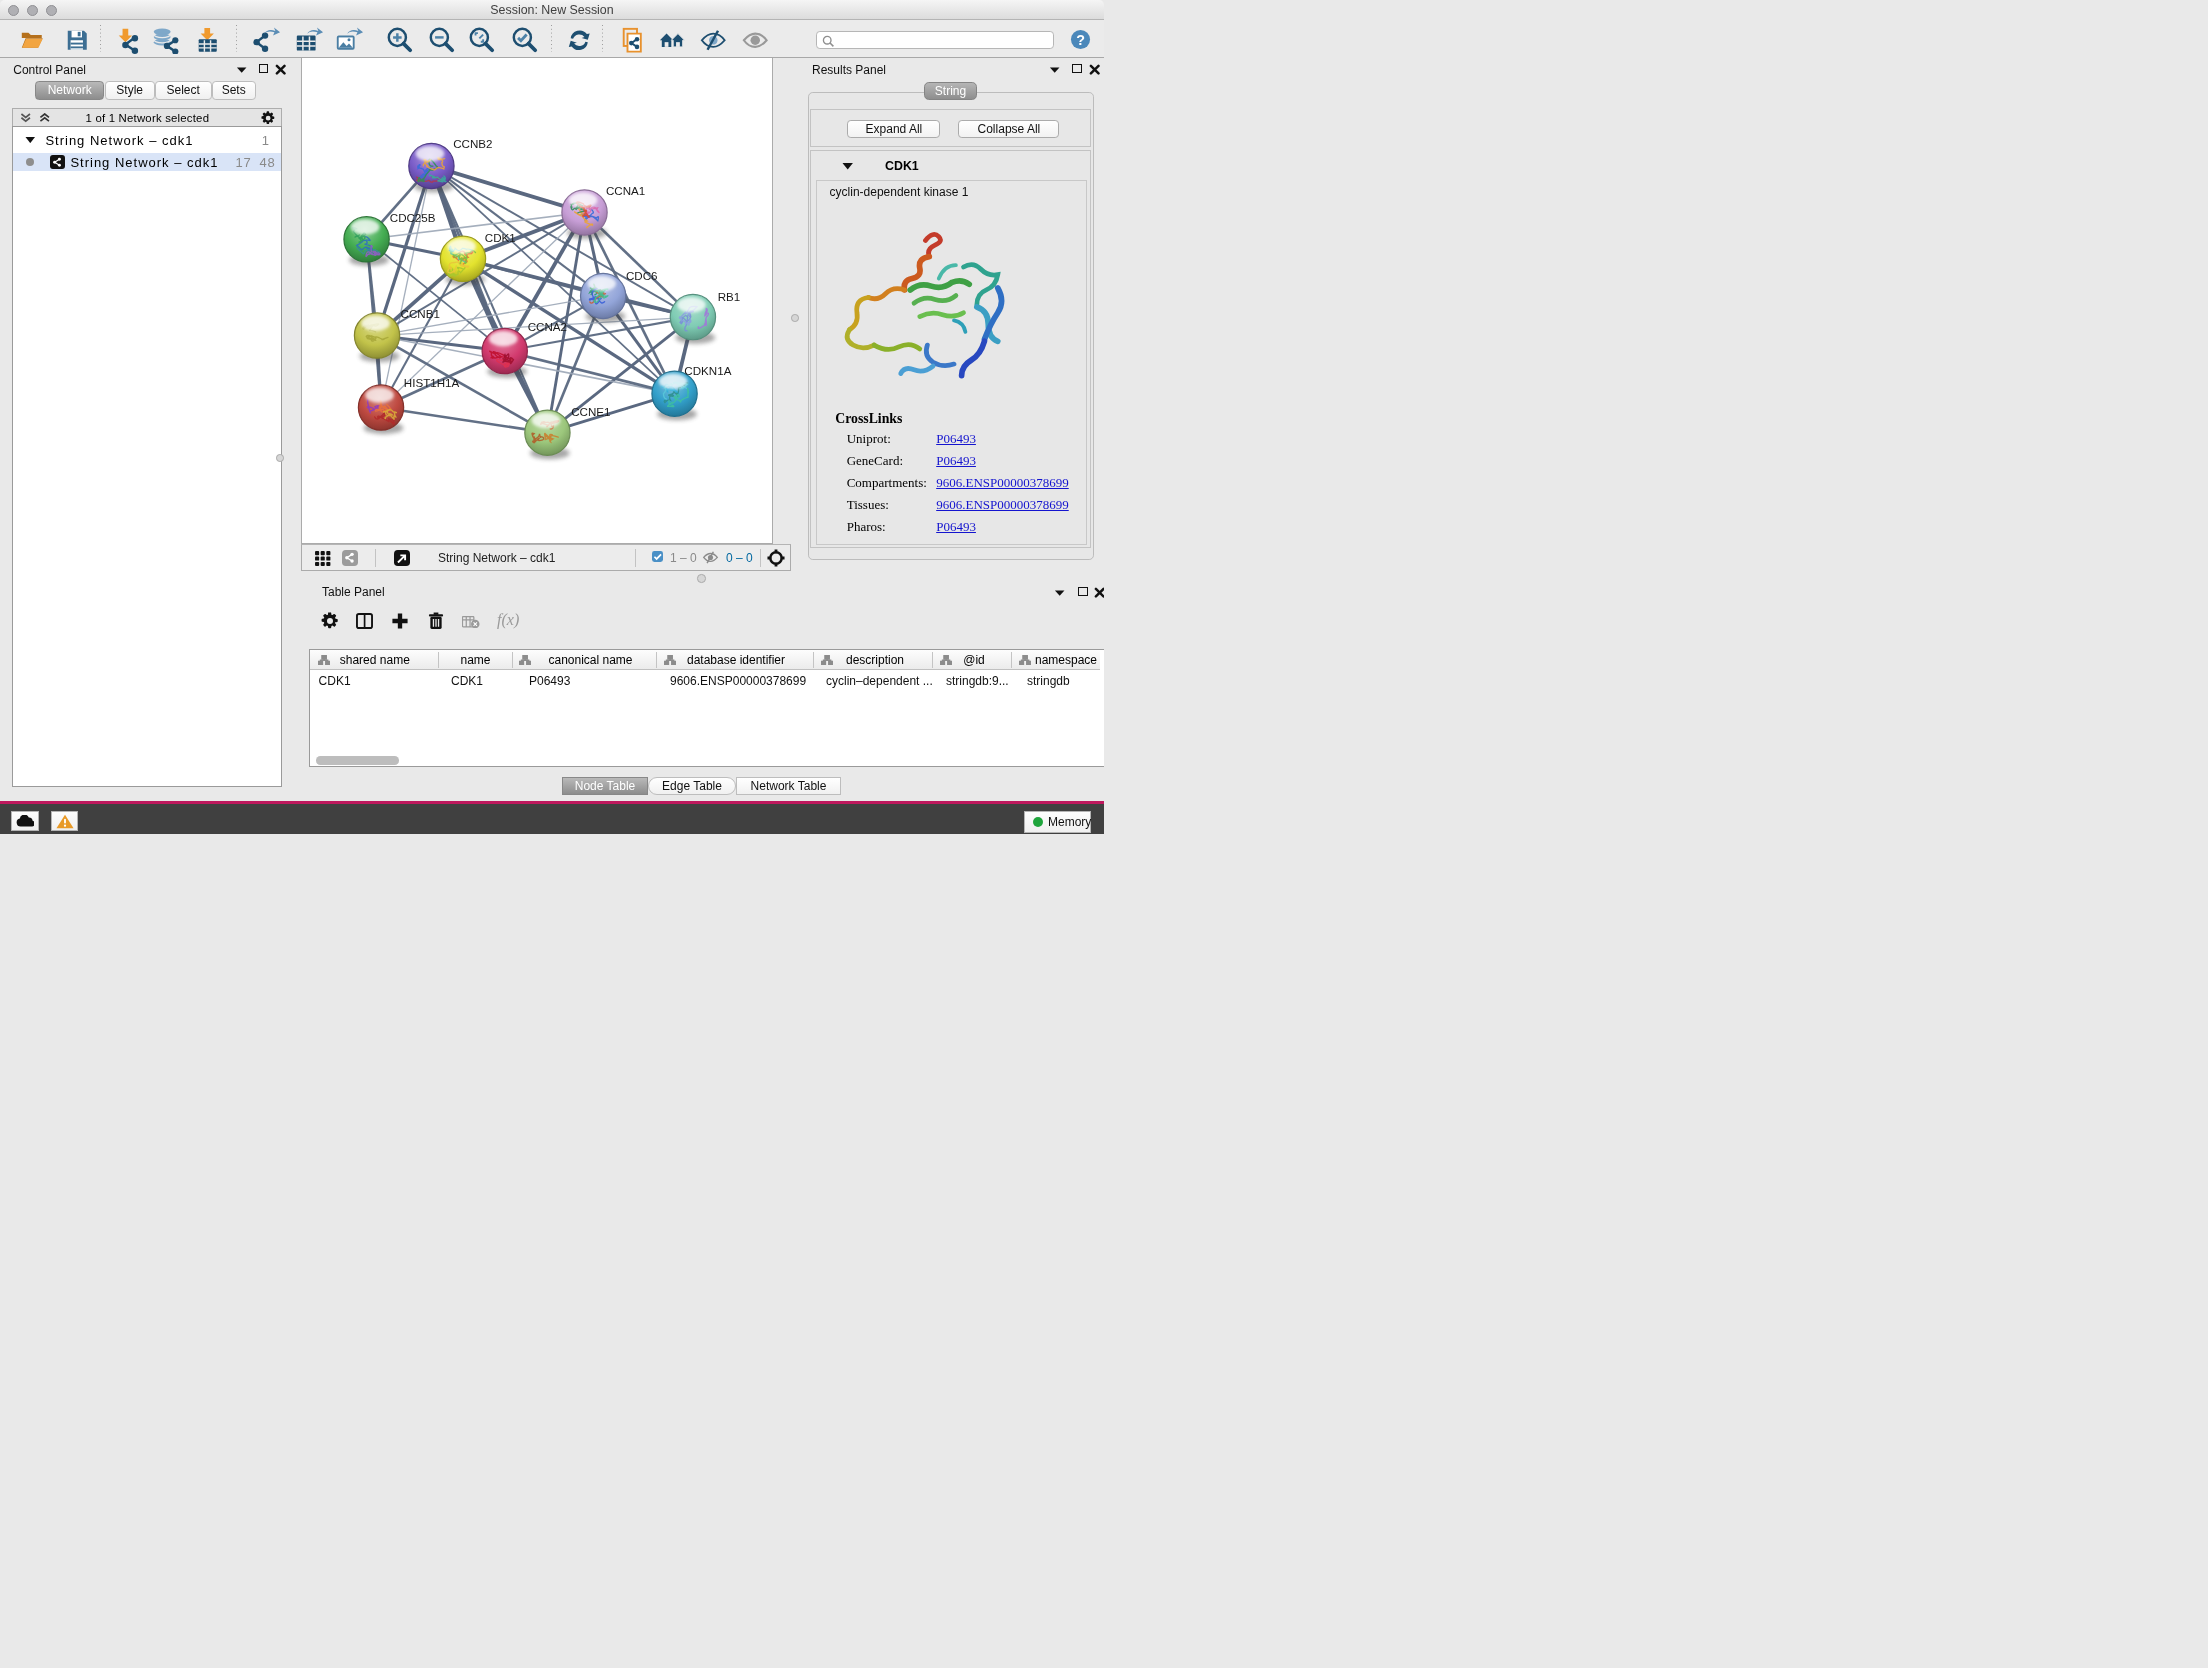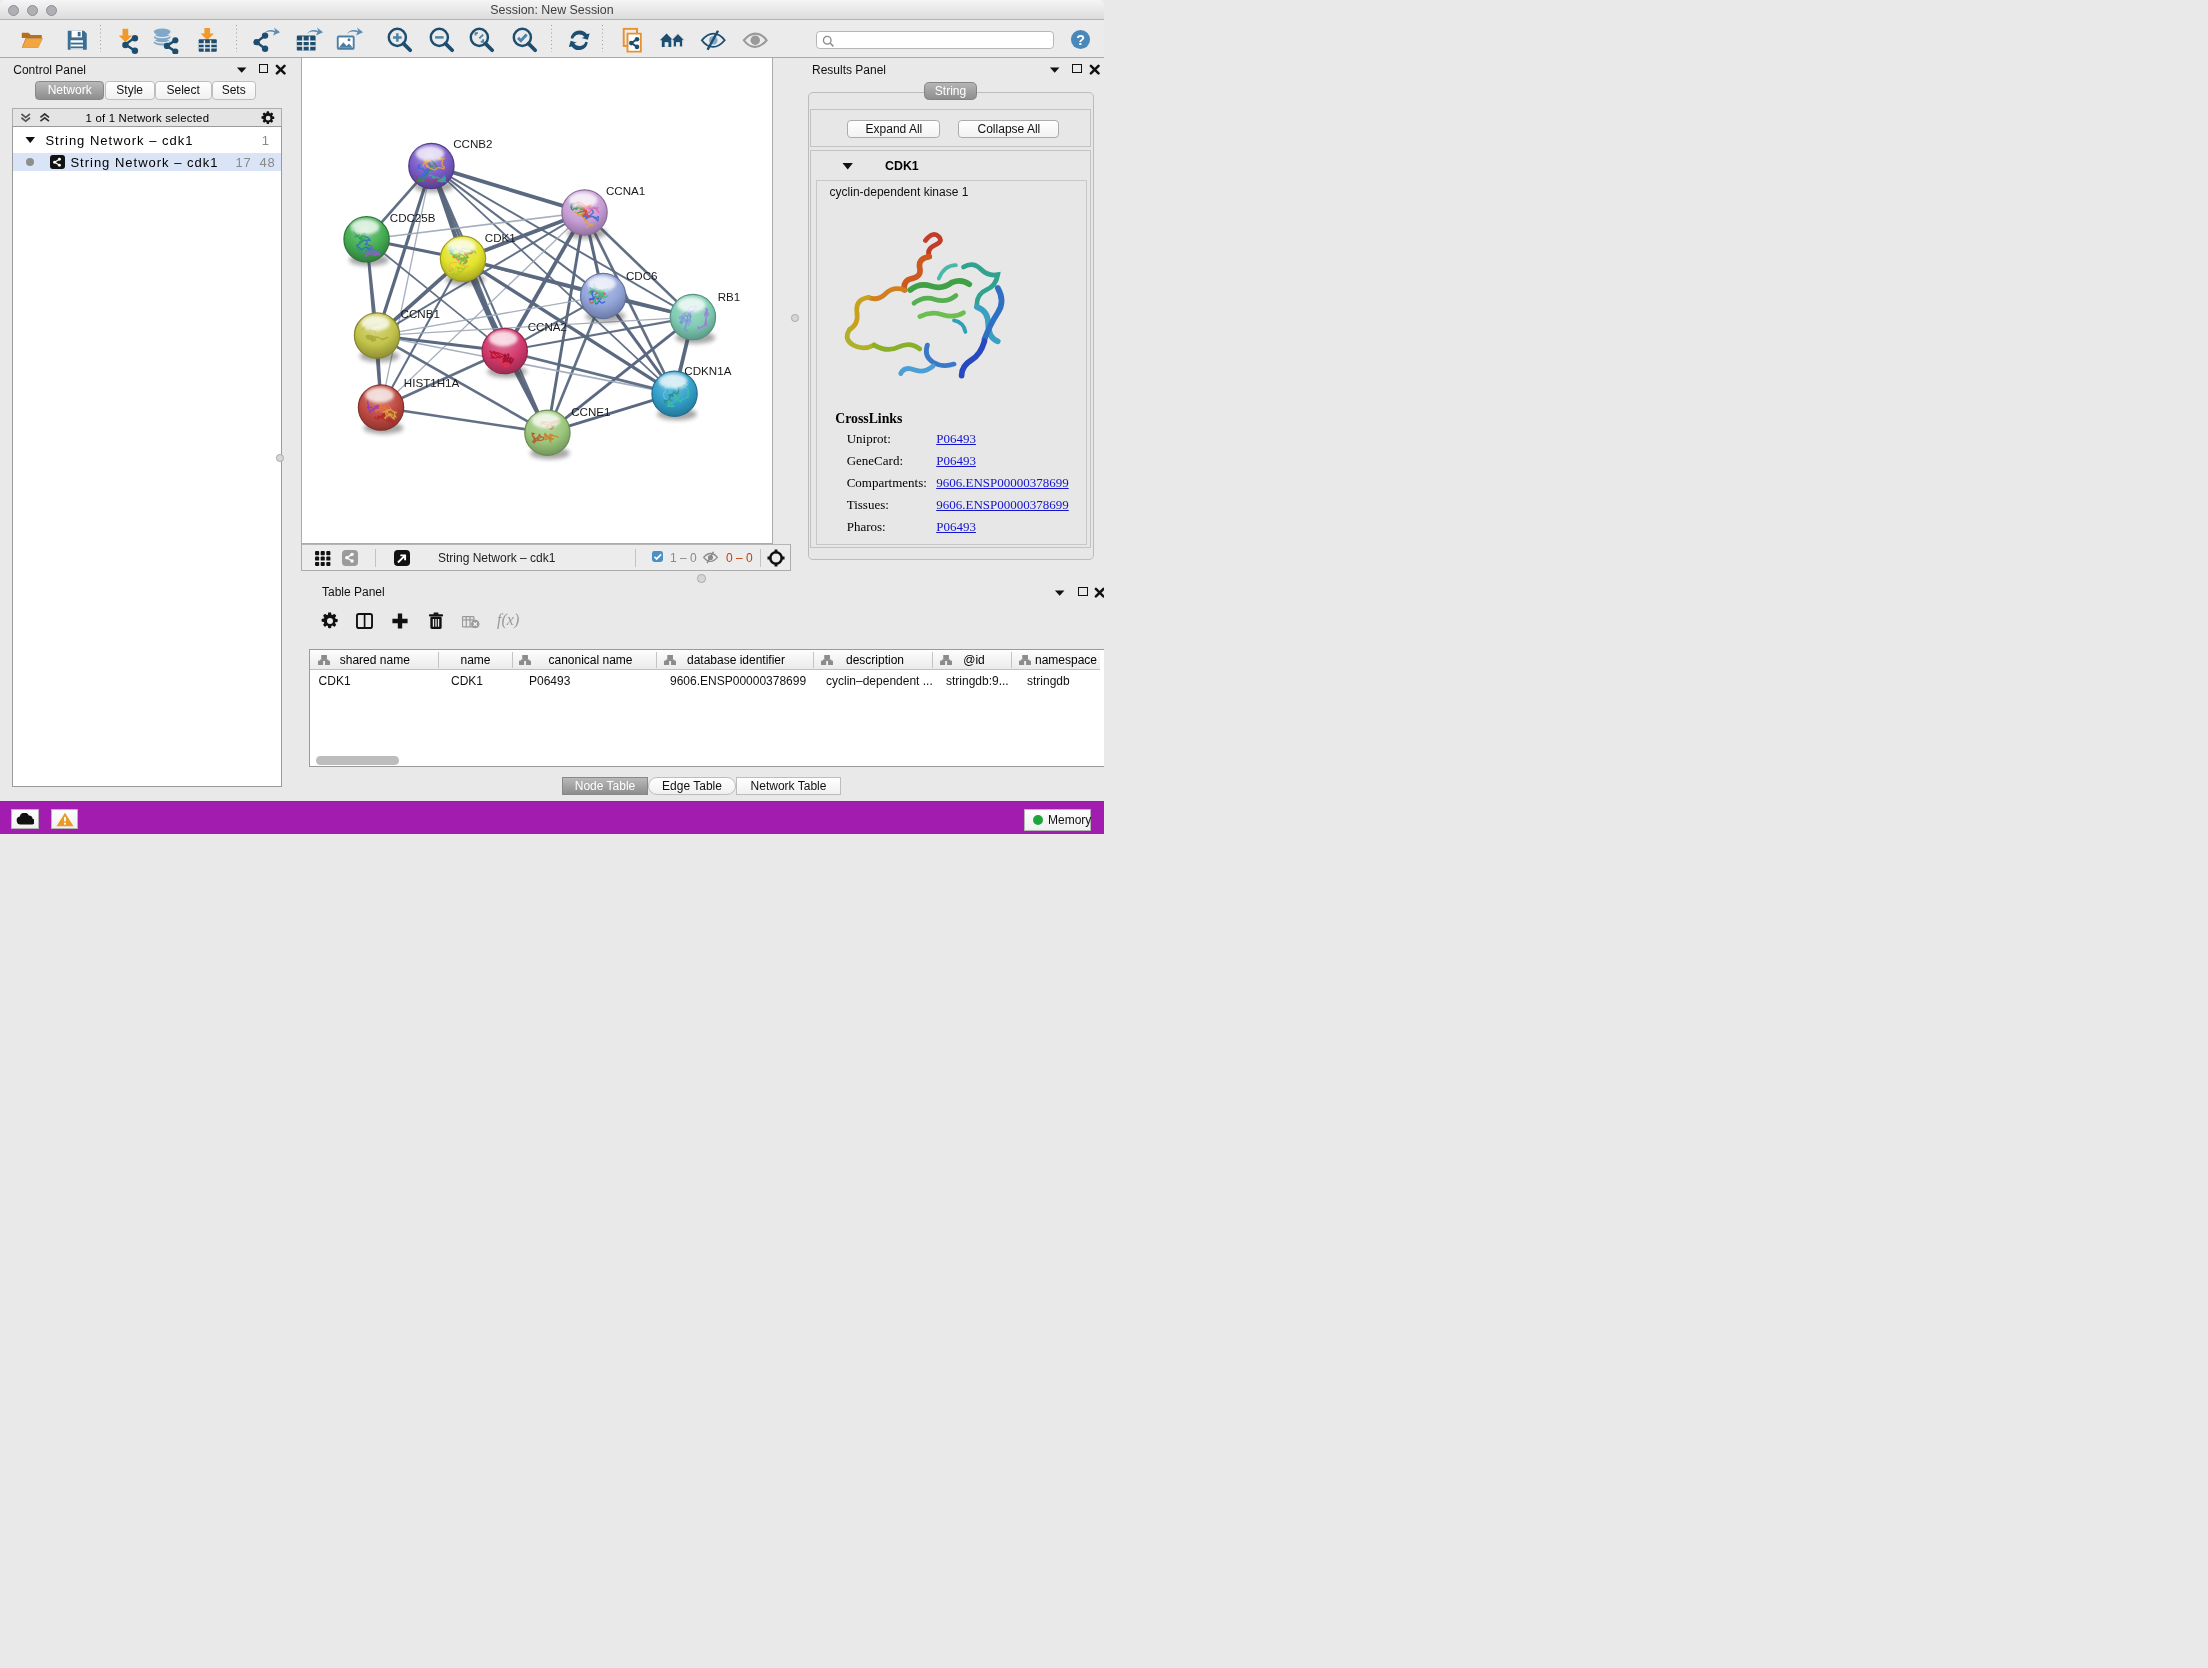--- a/index.html
+++ b/index.html
@@ -64,21 +64,21 @@
 #tablebox{position:absolute;left:17px;top:67px;width:916px;height:118px;
  background:#fff;border:1px solid #9a9a9a;}
 #thead{position:absolute;left:0;top:0;width:790px;height:20px;
  background:linear-gradient(#fdfdfd,#ebebeb);border-bottom:1px solid #c0c0c0;font-size:12px;}
 .thsep{position:absolute;top:1.9px;width:1px;height:16px;background:#c4c4c4;}
 .btab{position:absolute;top:195px;height:18px;border:1px solid #bdbdbd;
  background:linear-gradient(#ffffff,#f0f0f0);font-size:12px;color:#111;
  text-align:center;line-height:16px;}
 
 #statusbar{position:absolute;left:0;top:801px;width:1104px;height:33px;
- background:#a21caf;border-top:1px solid #be185d;}
+ background:#404040;border-top:3px solid #be185d;}
 .sbtn{position:absolute;top:6.7px;height:20px;background:linear-gradient(#fdfdfd,#f0f0f0);
  border:1px solid #b4b4b4;}
 </style>
 </head>
 <body>
 <div id="win">
 
 <div id="titlebar">
  <div class="tl" style="left:7.6px;"></div>
  <div class="tl" style="left:27px;"></div>
@@ -544,21 +544,21 @@
   <svg width="9.5" height="9.5" viewBox="0 0 10 10" style="position:absolute;left:1px;top:1px;">
           <path d="M1.5 5 l2.3 2.3 L8.5 2.5" stroke="#fff" stroke-width="1.8" fill="none"></path>
         </svg>
  </div>
  <div style="position:absolute;left:368px;top:5.7px;font-size:12px;color:#8a8a8a;">1 – 0</div>
  <svg style="position:absolute;left:400px;top:4.8px;" width="17" height="14.3" viewBox="0 0 30 25">
   <path d="M3 13 q6-7 12-7 q7 0 12 7 q-6 7 -12 7 q-7 0 -12-7z" fill="none" stroke="#8a8a8a" stroke-width="2.4"></path>
   <circle cx="15" cy="13" r="4.5" fill="#8a8a8a"></circle>
   <path d="M20 3 L9 23" stroke="#8a8a8a" stroke-width="2.6"></path>
  </svg>
- <div style="position:absolute;left:424px;top:5.7px;font-size:12px;color:#c2410c;">0 – 0</div>
+ <div style="position:absolute;left:424px;top:5.7px;font-size:12px;color:#0369a1;">0 – 0</div>
  <div style="position:absolute;left:458px;top:3.8px;width:1px;height:18px;background:#c3c3c3;"></div>
  <svg style="position:absolute;left:465px;top:3.8px;" width="18" height="18" viewBox="0 0 19 19">
   <circle cx="9.5" cy="9.5" r="6" fill="none" stroke="#111" stroke-width="2.6"></circle>
   <g stroke="#111" stroke-width="3">
           <path d="M9.5 0.5 v4 M9.5 14.5 v4 M0.5 9.5 h4 M14.5 9.5 h4"></path>
         </g>
  </svg>
 </div>
 
 <div id="rpanel">

